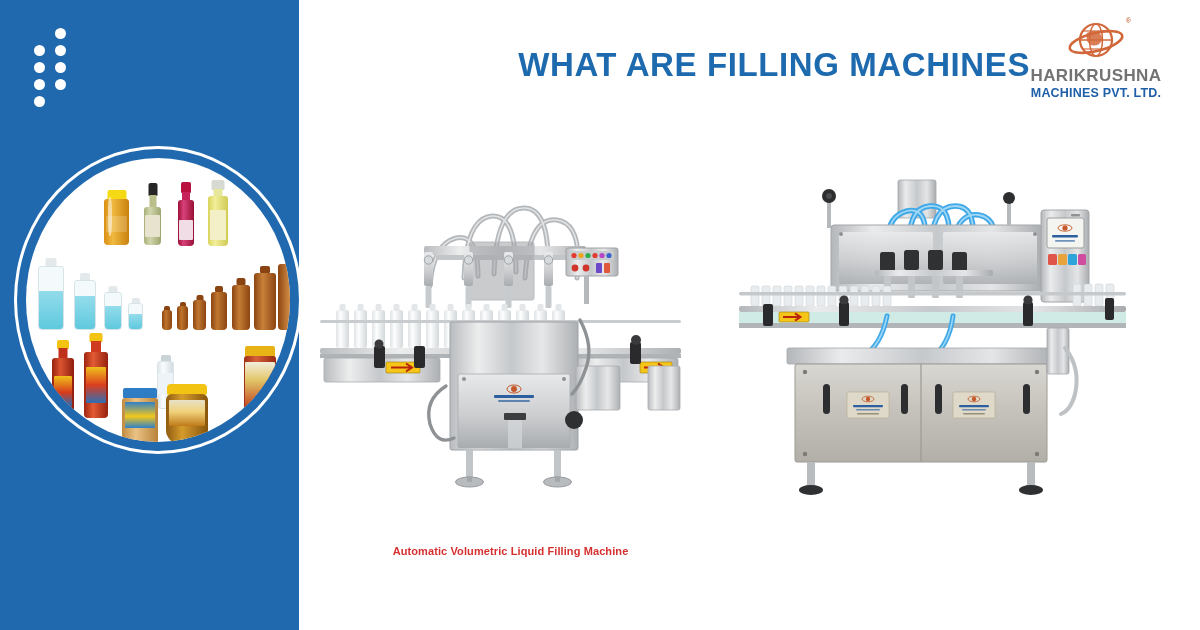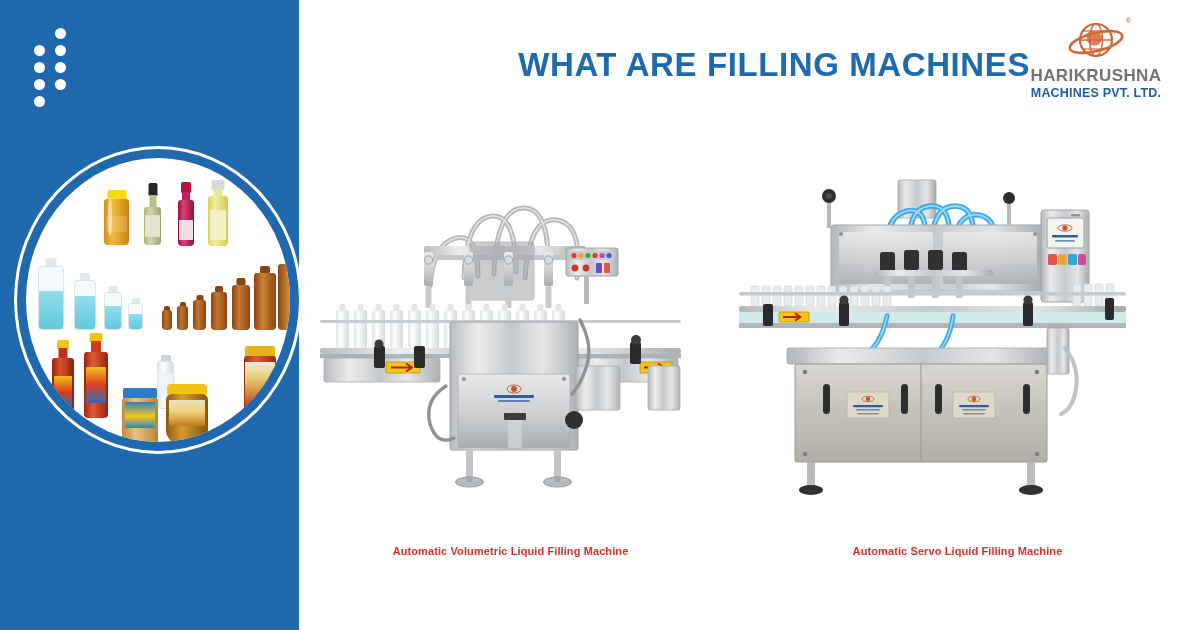--- a/index.html
+++ b/index.html
@@ -636,15 +636,14 @@
         <path d="M330 178 q16 20 10 46 q-4 16 -14 20"></path>
       </g>
 
       <rect x="72" y="292" width="8" height="26" fill="#b9bcbf"></rect>
       <rect x="292" y="292" width="8" height="26" fill="#b9bcbf"></rect>
       <ellipse cx="76" cy="320" rx="12" ry="5" fill="#2e3032"></ellipse>
       <ellipse cx="296" cy="320" rx="12" ry="5" fill="#2e3032"></ellipse>
     </svg>
   </div>
 
-  <div class="caption cap2">Automatic Servo Liquid Filling Machine</div>
 
 </div>
 
 </body></html>

